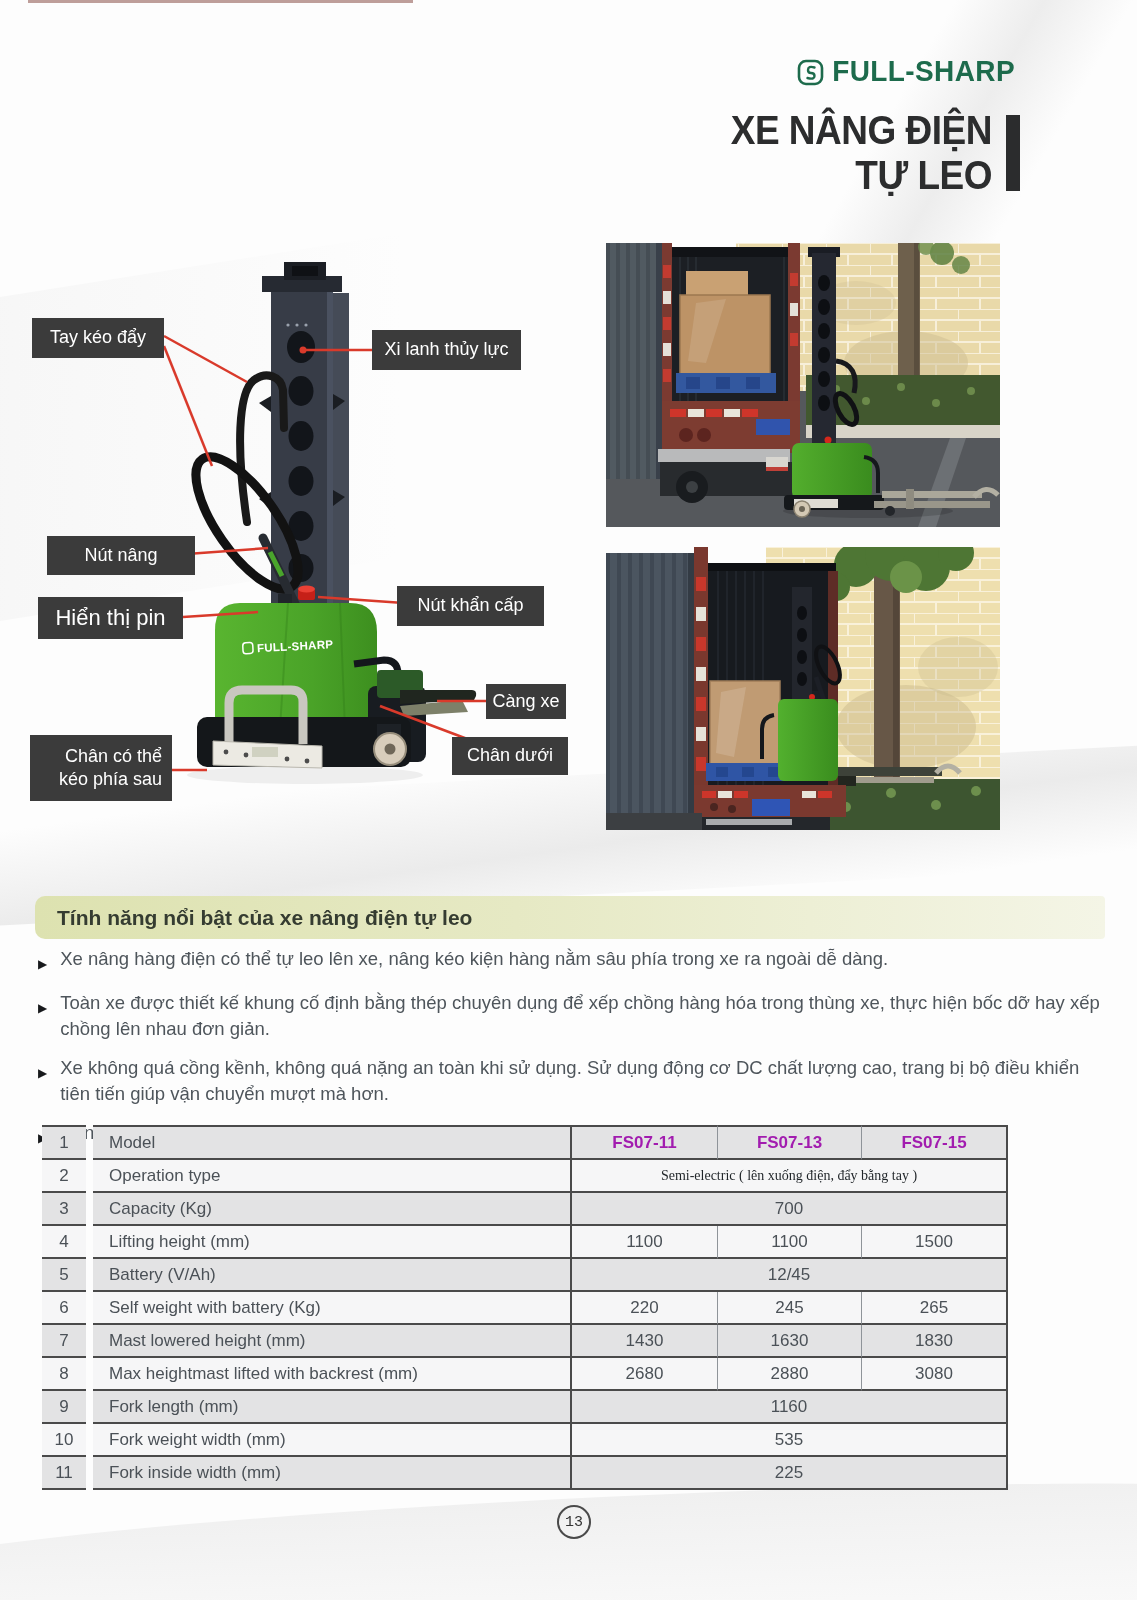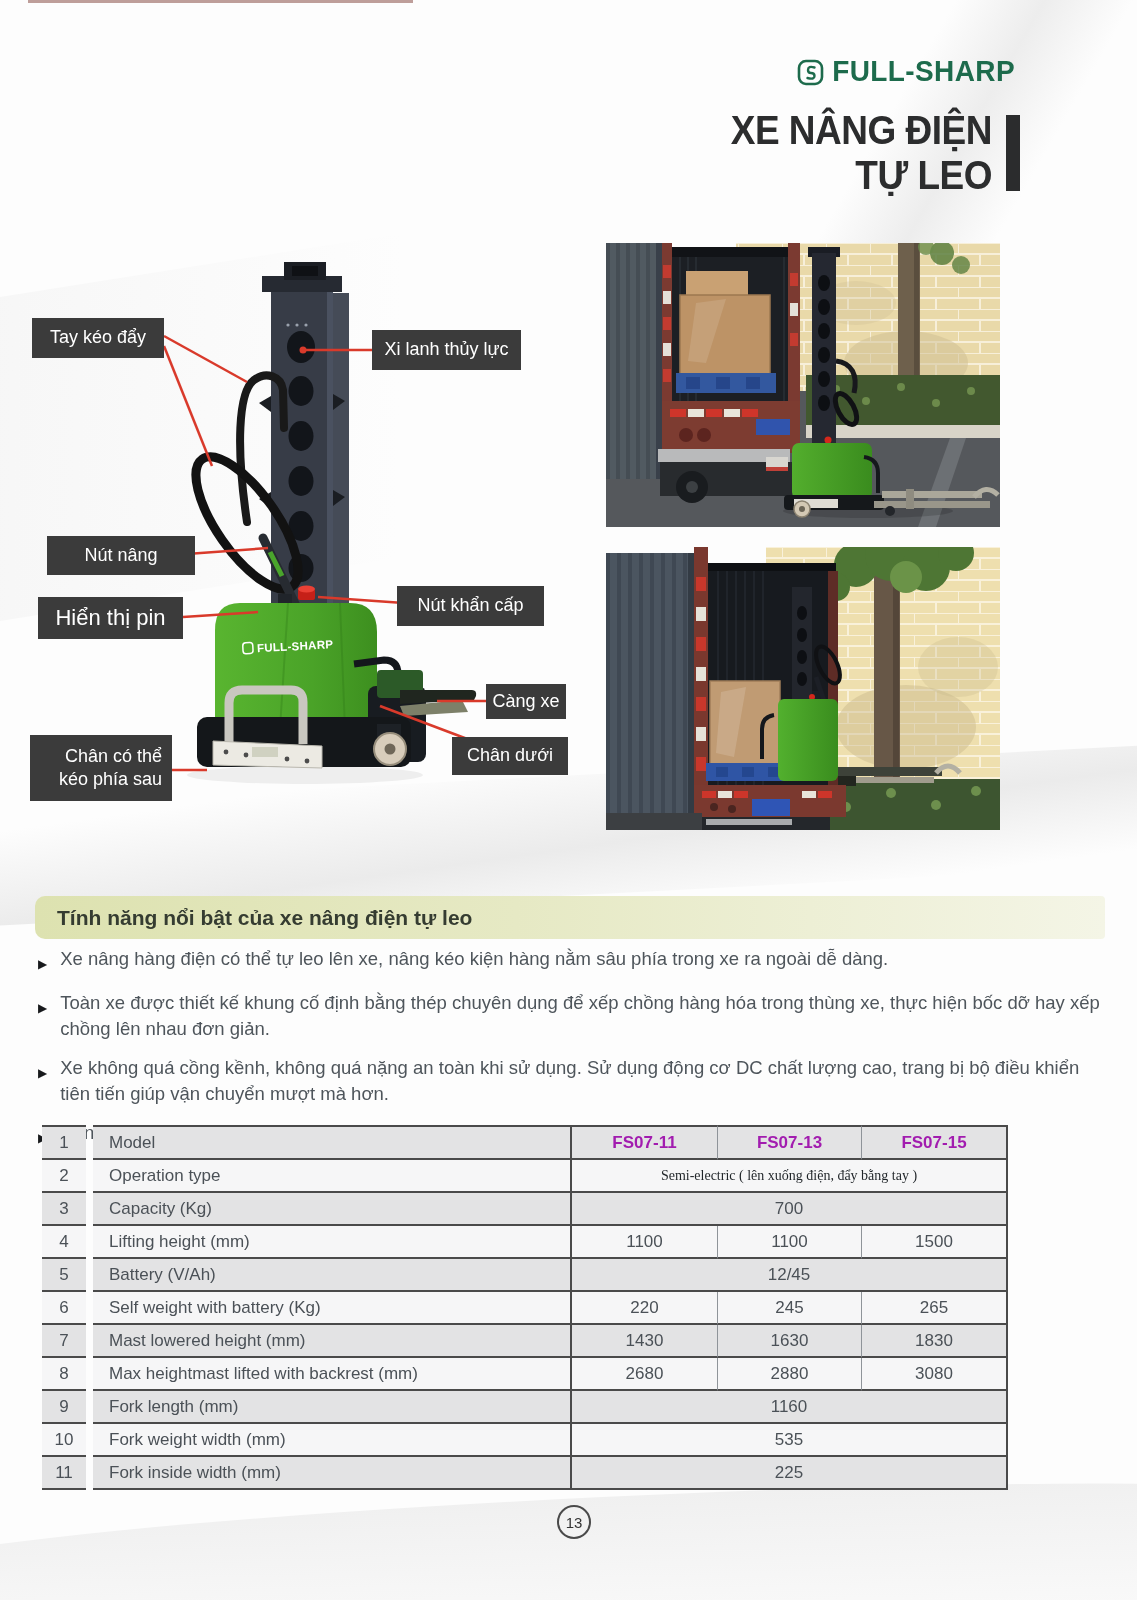--- a/index.html
+++ b/index.html
@@ -67,21 +67,21 @@
   .specs td.val.c0,.specs td.val.span{border-left:2px solid #4a4a4a;}
   .specs td:last-child{border-right:2px solid #4a4a4a;}
   .specs tr.odd td{background:#e3e3e4;}
   .specs tr.even td{background:#f6f6f7;}
   .specs tr td.gap{background:transparent;}
   .specs td.val.bold{font-weight:bold;color:#a21caf;}
   .specs td.val.serif{font-family:"Liberation Serif",serif;font-size:14px;color:#1f2428;}
 
   .page-num{position:absolute;left:557px;top:1505px;width:30px;height:30px;border:2px solid #4a4a4a;
     border-radius:50%;display:flex;align-items:center;justify-content:center;
-    font-size:15px;color:#333;background:transparent;}
+    font-size:15px;color:#333;background:transparent;font-family:Liberation Mono, monospace;}
 </style>
 </head>
 <body>
 
 <div class="page">
 
   <div class="swoosh sw-top"></div>
   <div class="swoosh sw-diagram"></div>
   <div class="swoosh sw-mid"></div>
   <div class="swoosh sw-bottom"></div>

